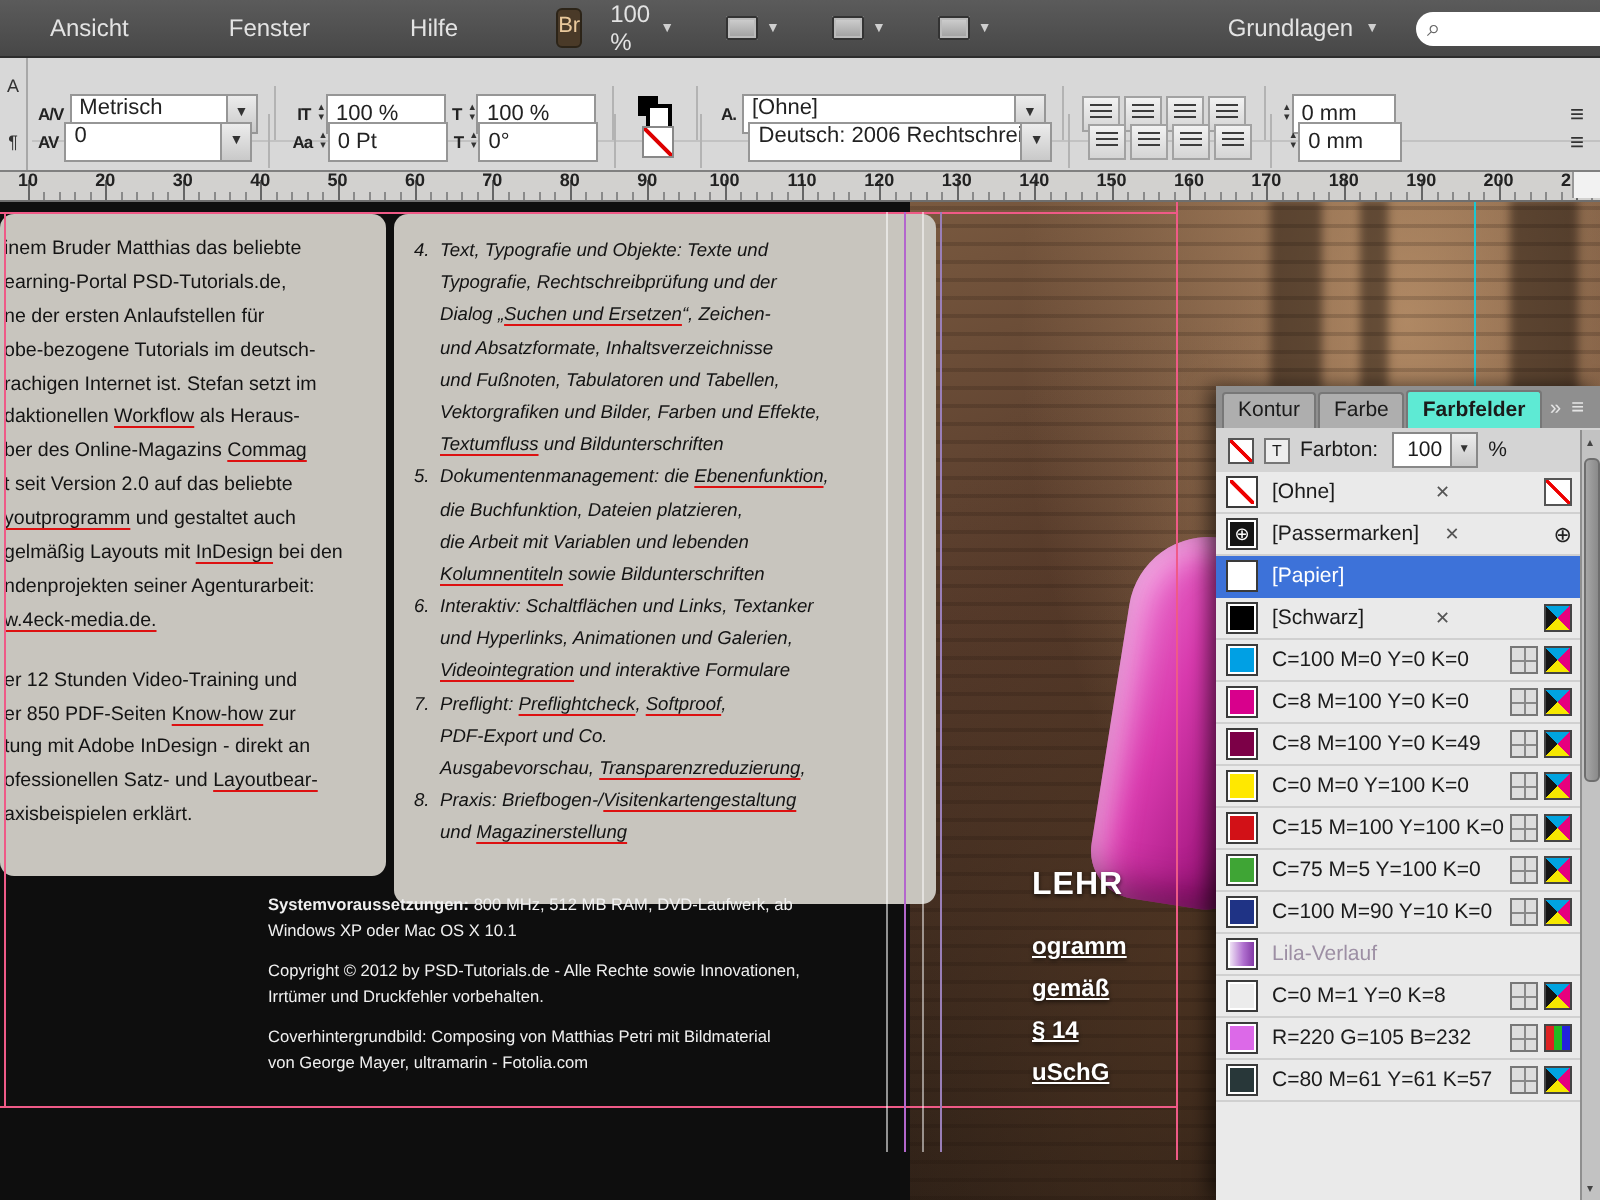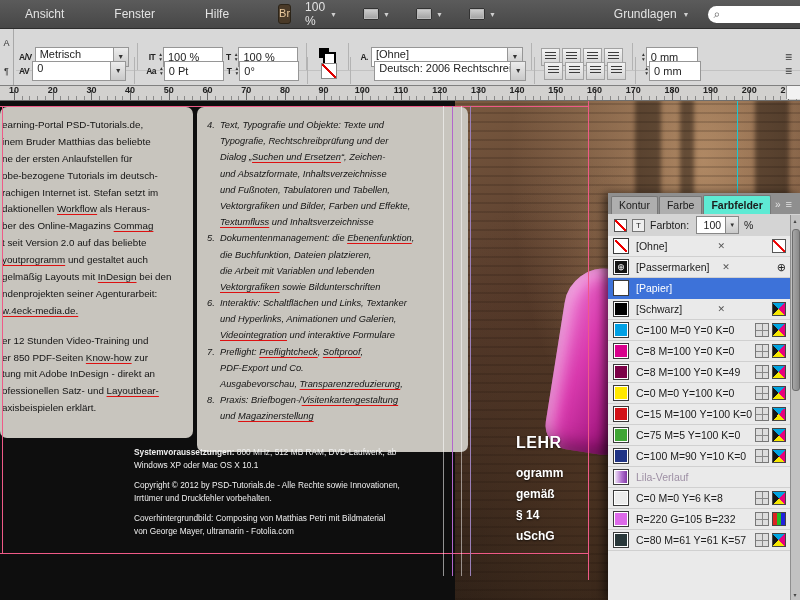--- a/index.html
+++ b/index.html
@@ -88,21 +88,21 @@
   .tf-right{left:197px;top:7px;width:261px;height:321px;padding:10px 0 14px 10px;font-size:9.3px;font-style:italic;}
   .tf-right .tl{height:16.2px;line-height:16.2px;}
   .lnum{display:inline-block;width:13px;}
   .sperr{text-decoration:underline;text-decoration-color:#d11;text-decoration-thickness:1px;text-underline-offset:2px;}
   .bold{font-weight:bold;}
   .imprint{position:absolute;left:134px;top:346px;width:318px;color:#f0f0f0;font-size:8.3px;}
   .imprint .tl{height:12.5px;line-height:12.5px;white-space:nowrap;}
   .imprint .tgap{height:8px;}
   .agelabel{position:absolute;left:516px;top:334px;color:#fff;text-shadow:0 1px 2px rgba(0,0,0,.7);}
   .pl0{font-size:16px;font-weight:800;letter-spacing:.5px;margin-bottom:11px;}
-  .pl1,.pl2,.pl3,.pl4{font-size:12px;font-weight:bold;height:21px;line-height:21px;}
+  .pl1,.pl2,.pl3,.pl4{font-size:12px;font-weight:bold;height:21px;line-height:21px;text-decoration:underline;}
 
   
   .guide{position:absolute;}
   .g-pink-top{left:0;top:6px;width:588px;height:1px;background:#ef5a87;}
   .g-pink-bottom{left:0;top:453px;width:588px;height:1px;background:#ef5a87;}
   .g-pink-left{left:2px;top:6px;width:1px;height:448px;background:#ef5a87;}
   .g-pink-right{left:588px;top:0;width:1px;height:480px;background:#ef5a87;}
   .g-v1{left:443px;top:6px;width:1px;height:470px;background:rgba(255,255,255,.55);}
   .g-v2{left:452px;top:6px;width:1px;height:470px;background:#b366cc;}
   .g-v3{left:461px;top:6px;width:1px;height:470px;background:rgba(255,255,255,.5);}
@@ -326,22 +326,22 @@
 
   <div class="canvas">
     <div class="photo">
       <span class="streak s1"></span>
       <span class="streak s2"></span>
       <span class="streak s3"></span>
     </div>
     <div class="pink-object"></div>
 
     <div class="tf tf-left">
+        <div class="tl"><span>inem Bruder Matthias das beliebte</span></div>
         <div class="tl"><span>earning-Portal PSD-Tutorials.de,</span></div>
-        <div class="tl"><span>inem Bruder Matthias das beliebte</span></div>
         <div class="tl"><span>ne der ersten Anlaufstellen für</span></div>
         <div class="tl"><span>obe-bezogene Tutorials im deutsch-</span></div>
         <div class="tl"><span>rachigen Internet ist. Stefan setzt im</span></div>
         <div class="tl"><span>daktionellen </span><span class="sperr">Workflow</span><span> als Heraus-</span></div>
         <div class="tl"><span>ber des Online-Magazins </span><span class="sperr">Commag</span></div>
         <div class="tl"><span>t seit Version 2.0 auf das beliebte</span></div>
         <div class="tl"><span class="sperr">youtprogramm</span><span> und gestaltet auch</span></div>
         <div class="tl"><span>gelmäßig Layouts mit </span><span class="sperr">InDesign</span><span> bei den</span></div>
         <div class="tl"><span>ndenprojekten seiner Agenturarbeit:</span></div>
         <div class="tl"><span class="sperr">w.4eck-media.de.</span></div>
@@ -352,25 +352,25 @@
         <div class="tl"><span>ofessionellen Satz- und </span><span class="sperr">Layoutbear-</span></div>
         <div class="tl"><span>axisbeispielen erklärt.</span></div>
       </div>
     <div class="tf tf-right">
         <div class="tl"><span class="lnum">4.</span><span>Text, Typografie und Objekte: Texte und</span></div>
         <div class="tl"><span class="lnum"></span><span>Typografie, Rechtschreibprüfung und der</span></div>
         <div class="tl"><span class="lnum"></span><span>Dialog „</span><span class="sperr">Suchen und Ersetzen</span><span>“, Zeichen-</span></div>
         <div class="tl"><span class="lnum"></span><span>und Absatzformate, Inhaltsverzeichnisse</span></div>
         <div class="tl"><span class="lnum"></span><span>und Fußnoten, Tabulatoren und Tabellen,</span></div>
         <div class="tl"><span class="lnum"></span><span>Vektorgrafiken und Bilder, Farben und Effekte,</span></div>
-        <div class="tl"><span class="lnum"></span><span class="sperr">Textumfluss</span><span> und Inhaltsverzeichnisse</span></div>
+        <div class="tl"><span class="lnum"></span><span class="sperr">Textumfluss</span><span> und Bildunterschriften</span></div>
         <div class="tl"><span class="lnum">5.</span><span>Dokumentenmanagement: die </span><span class="sperr">Ebenenfunktion</span><span>,</span></div>
         <div class="tl"><span class="lnum"></span><span>die Buchfunktion, Dateien platzieren,</span></div>
         <div class="tl"><span class="lnum"></span><span>die Arbeit mit Variablen und lebenden</span></div>
-        <div class="tl"><span class="lnum"></span><span class="sperr">Vektorgrafiken</span><span> sowie Bildunterschriften</span></div>
+        <div class="tl"><span class="lnum"></span><span class="sperr">Kolumnentiteln</span><span> sowie Bildunterschriften</span></div>
         <div class="tl"><span class="lnum">6.</span><span>Interaktiv: Schaltflächen und Links, Textanker</span></div>
         <div class="tl"><span class="lnum"></span><span>und Hyperlinks, Animationen und Galerien,</span></div>
         <div class="tl"><span class="lnum"></span><span class="sperr">Videointegration</span><span> und interaktive Formulare</span></div>
         <div class="tl"><span class="lnum">7.</span><span>Preflight: </span><span class="sperr">Preflightcheck</span><span>, </span><span class="sperr">Softproof</span><span>,</span></div>
         <div class="tl"><span class="lnum"></span><span>PDF-Export und Co.</span></div>
         <div class="tl"><span class="lnum"></span><span>Ausgabevorschau, </span><span class="sperr">Transparenzreduzierung</span><span>,</span></div>
         <div class="tl"><span class="lnum">8.</span><span>Praxis: Briefbogen-/</span><span class="sperr">Visitenkartengestaltung</span></div>
         <div class="tl"><span class="lnum"></span><span>und </span><span class="sperr">Magazinerstellung</span></div>
       </div>
     <div class="imprint">
@@ -510,21 +510,21 @@
             <span class="ic ic-cmyk"></span>
           </span>
         </div>
         <div class="srow">
           <span class="chip c-gradient"></span>
           <span class="sname muted">Lila-Verlauf</span>
           <span class="sicons"></span>
         </div>
         <div class="srow">
           <span class="chip c-solid" style="background: rgb(236, 236, 236);"></span>
-          <span class="sname">C=0 M=0 Y=6 K=8</span>
+          <span class="sname">C=0 M=1 Y=0 K=8</span>
           <span class="sicons">
             <span class="ic ic-grid"></span>
             <span class="ic ic-cmyk"></span>
           </span>
         </div>
         <div class="srow">
           <span class="chip c-solid" style="background: rgb(220, 105, 232);"></span>
           <span class="sname">R=220 G=105 B=232</span>
           <span class="sicons">
             <span class="ic ic-grid"></span>

